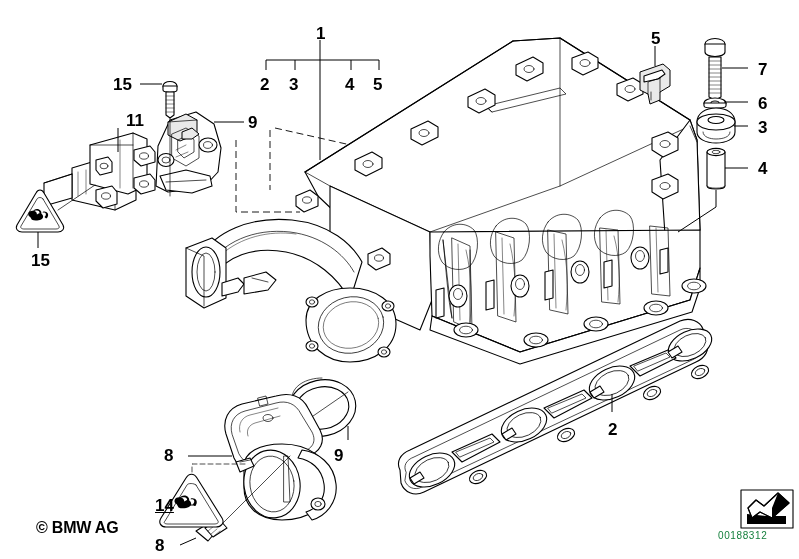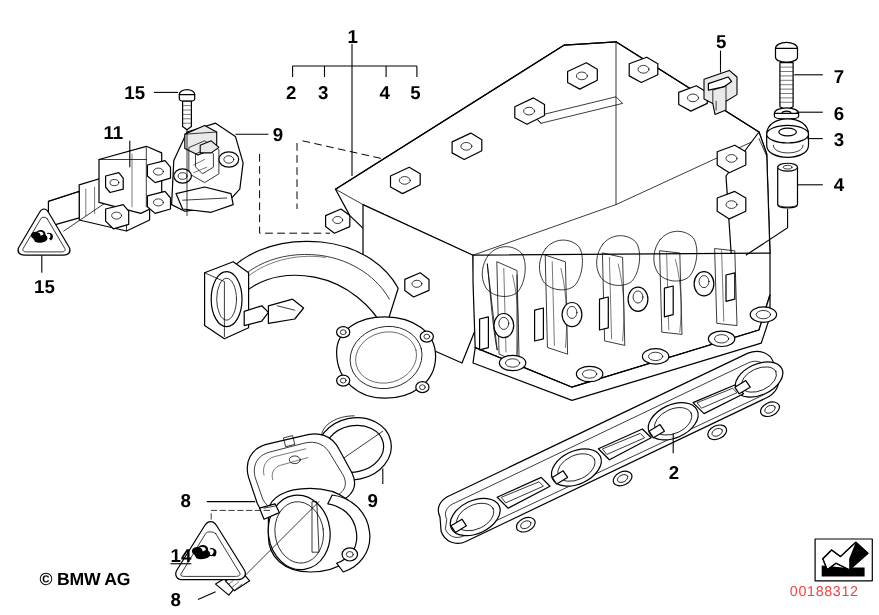--- a/index.html
+++ b/index.html
@@ -13,22 +13,22 @@
   svg.layer{position:absolute;left:0;top:0;width:799px;height:559px;}
   .callout{
     position:absolute;font-weight:bold;font-size:17px;line-height:17px;
     font-family:"Liberation Sans", sans-serif;color:#000;white-space:nowrap;
   }
   .copy{
     position:absolute;left:36px;top:519px;font-size:16px;font-weight:bold;
     letter-spacing:-0.2px;font-family:"Liberation Sans", sans-serif;
   }
   .partno{
-    position:absolute;left:718px;top:530px;font-size:13px;letter-spacing:0.6px;
-    font-family:"Liberation Sans", sans-serif;color:#ef4444;
+    position:absolute;left:718px;top:530px;font-size:10px;letter-spacing:0.6px;
+    font-family:"Liberation Sans", sans-serif;color:#15803d;
   }
 </style>
 </head>
 <body>
 
 <div id="sheet">
 
   <svg class="layer" viewBox="0 0 799 559">
     <defs>
       <style>
@@ -432,21 +432,21 @@
     </g>
 
   </svg>
 
   <div class="callout" style="left:316px;top:25px;">1</div>
   <div class="callout" style="left:260px;top:76px;">2</div>
   <div class="callout" style="left:289px;top:76px;">3</div>
   <div class="callout" style="left:345px;top:76px;">4</div>
   <div class="callout" style="left:373px;top:76px;">5</div>
   <div class="callout" style="left:113px;top:76px;">15</div>
-  <div class="callout" style="left:94px;top:112px;text-align:right;">11</div>
+  <div class="callout" style="left:126px;top:112px;text-align:right;">11</div>
   <div class="callout" style="left:248px;top:114px;">9</div>
   <div class="callout" style="left:31px;top:252px;text-align:right;">15</div>
   <div class="callout" style="left:651px;top:30px;">5</div>
   <div class="callout" style="left:758px;top:61px;">7</div>
   <div class="callout" style="left:758px;top:95px;">6</div>
   <div class="callout" style="left:758px;top:119px;">3</div>
   <div class="callout" style="left:758px;top:160px;">4</div>
   <div class="callout" style="left:608px;top:421px;">2</div>
   <div class="callout" style="left:164px;top:447px;">8</div>
   <div class="callout" style="left:334px;top:447px;">9</div>

